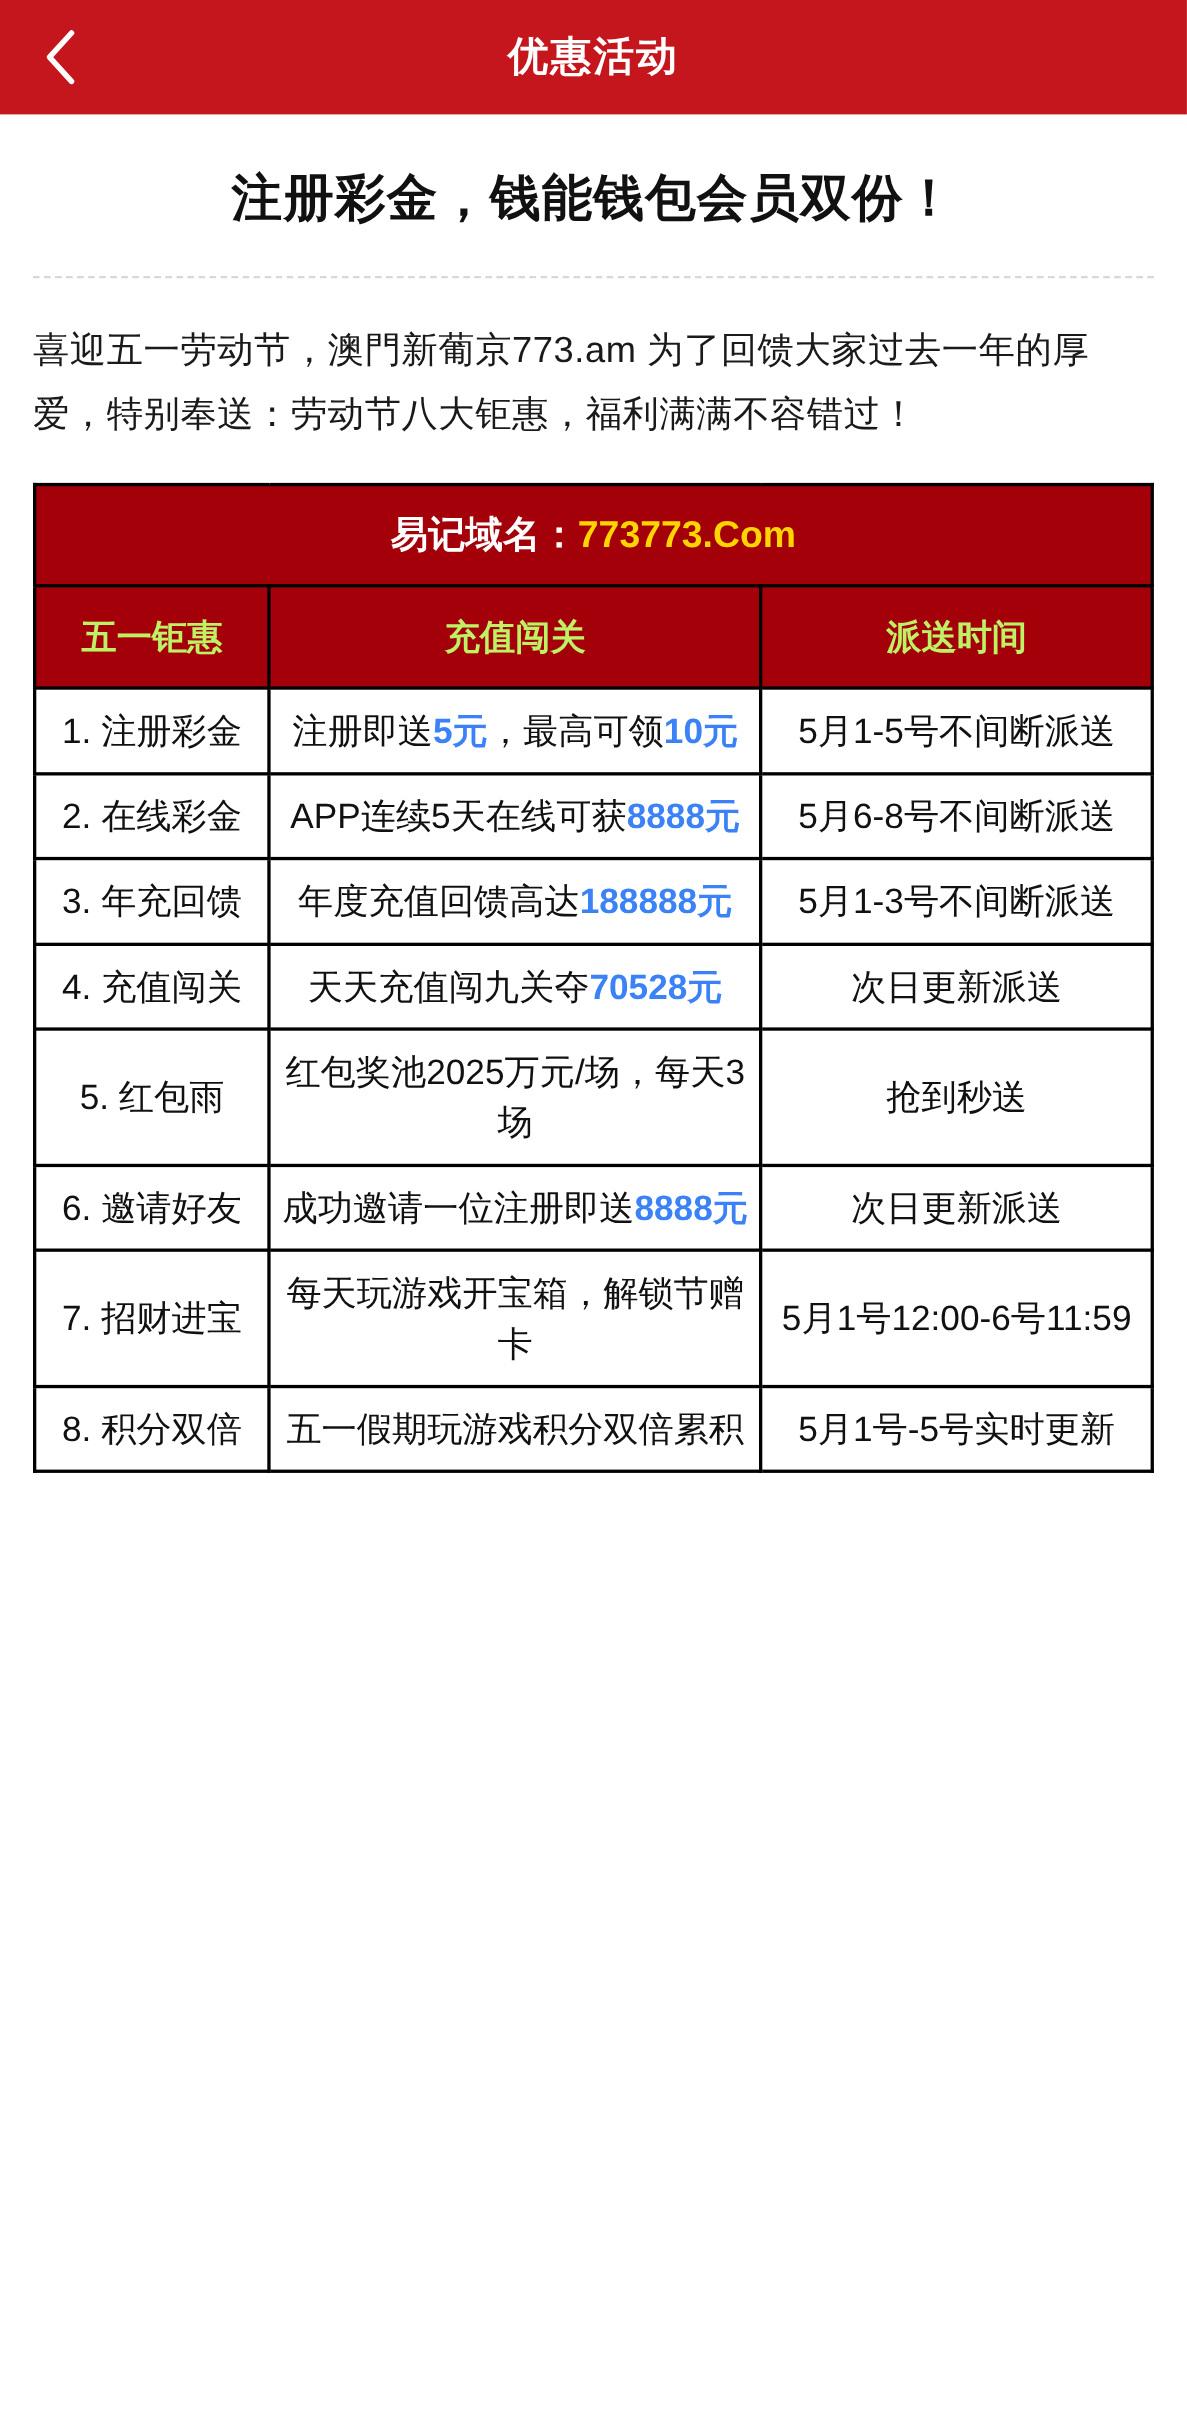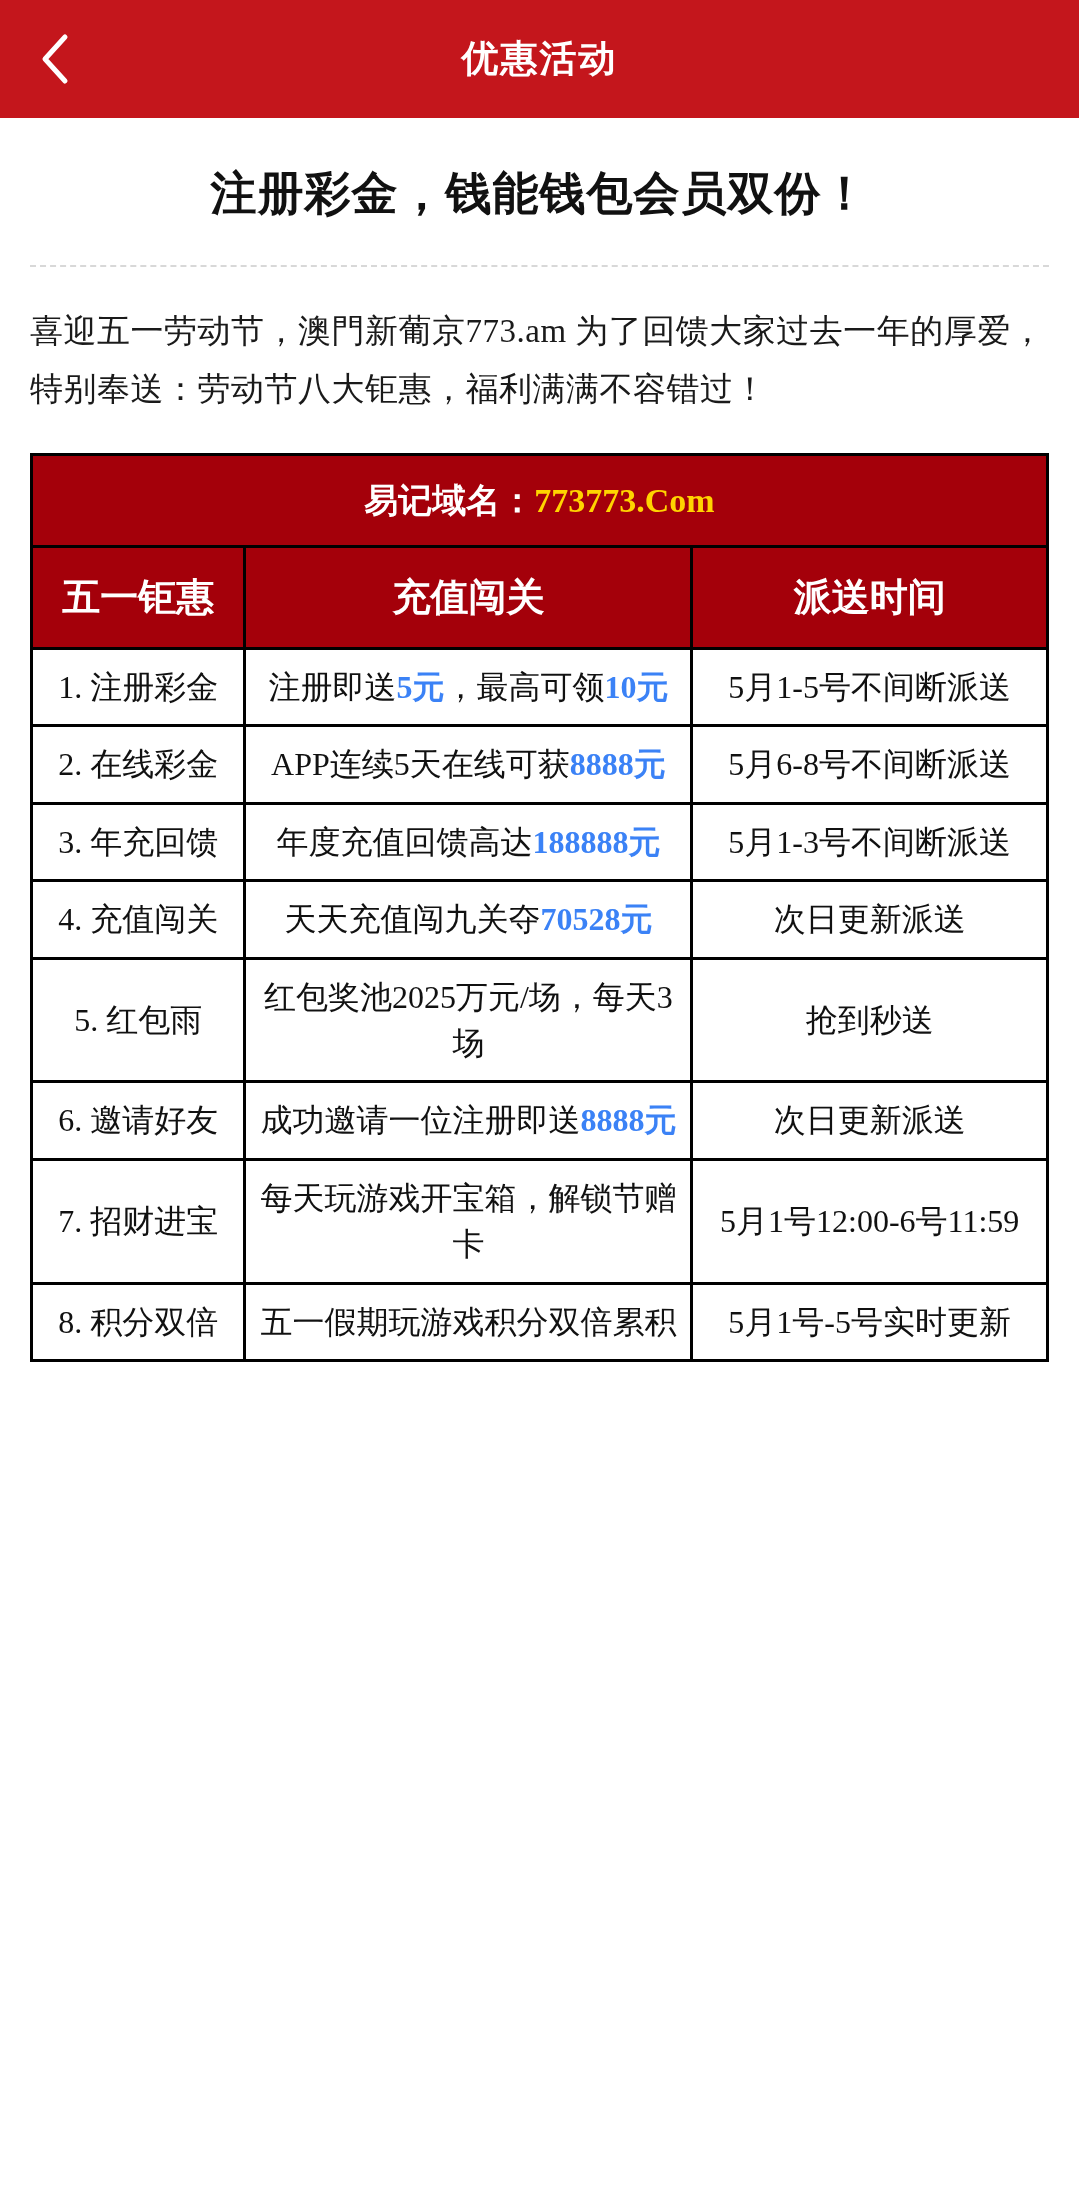--- a/index.html
+++ b/index.html
@@ -11,21 +11,21 @@
     width: 1079px;
     min-height: 2211px;
     font-family: "Liberation Sans", "DejaVu Sans", sans-serif;
     color: #111111;
     -webkit-font-smoothing: antialiased;
   }
 
   
   .app-header {
     position: relative;
-    height: 118px;
+    height: 104px;
     background: #c4161c;
     display: flex;
     align-items: center;
     justify-content: center;
   }
   .back-btn {
     position: absolute;
     left: 28px;
     top: 50%;
     transform: translateY(-50%);
@@ -41,21 +41,20 @@
     color: #ffffff;
     font-size: 37px;
     font-weight: 700;
     letter-spacing: 2px;
   }
 
   
   .page {
     padding: 0 30px;
     box-sizing: border-box;
-    font-family: Liberation Serif, serif;
   }
 
   .headline {
     text-align: center;
     font-size: 46px;
     font-weight: 700;
     color: #111111;
     letter-spacing: 1px;
     margin: 48px 0 44px 0;
     line-height: 1.2;
@@ -100,22 +99,22 @@
     font-weight: 700;
     padding: 20px 10px;
     border-bottom: 3px solid #000000;
   }
   .domain-value {
     color: #ffd400;
     font-weight: 700;
   }
   .head-row th {
     background: #a4000a;
-    color: #ffffff;
-    font-size: 38px;
+    color: #bef264;
+    font-size: 32px;
     font-weight: 700;
     padding: 22px 8px;
   }
   .col-a { width: 21%; }
   .col-b { width: 44%; }
   .col-c { width: 35%; }
   .cell-left { text-align: center; }
   .hl { color: #3b82f6; font-weight: 700; }
   .hl-strong { color: #e60012; font-weight: 700; margin-top: 20px; }
 

